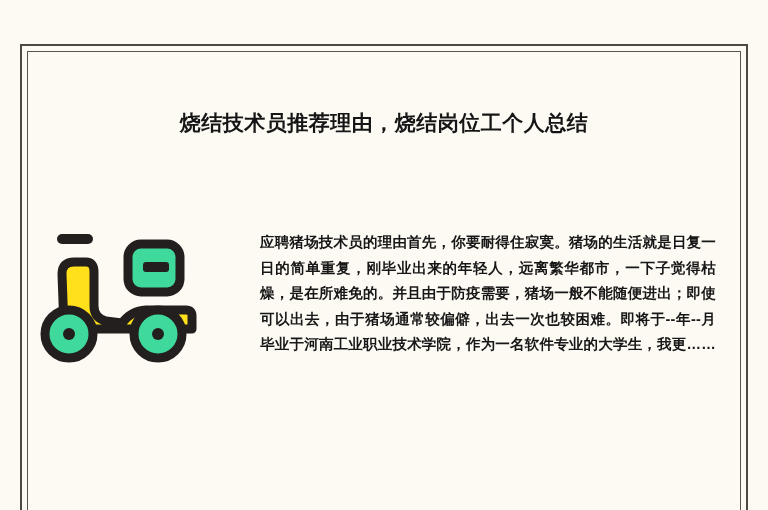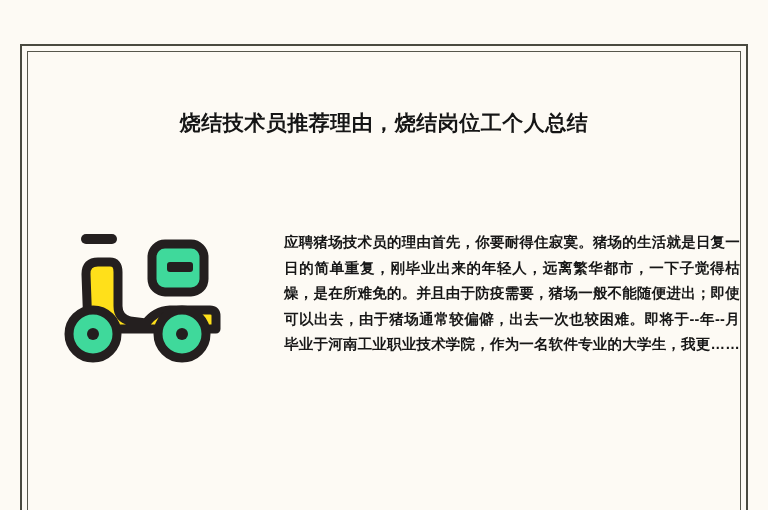--- a/index.html
+++ b/index.html
@@ -56,21 +56,21 @@
     font-size: 21px;
     font-weight: 700;
     color: #151515;
     letter-spacing: 0.5px;
     line-height: 30px;
     white-space: nowrap;
   }
 
   .content-row {
     position: absolute;
-    left: 52px;
+    left: 28px;
     top: 190px;
     width: 690px;
     height: 240px;
   }
 
   .illustration {
     position: absolute;
     left: 8px;
     top: 10px;
     width: 170px;

